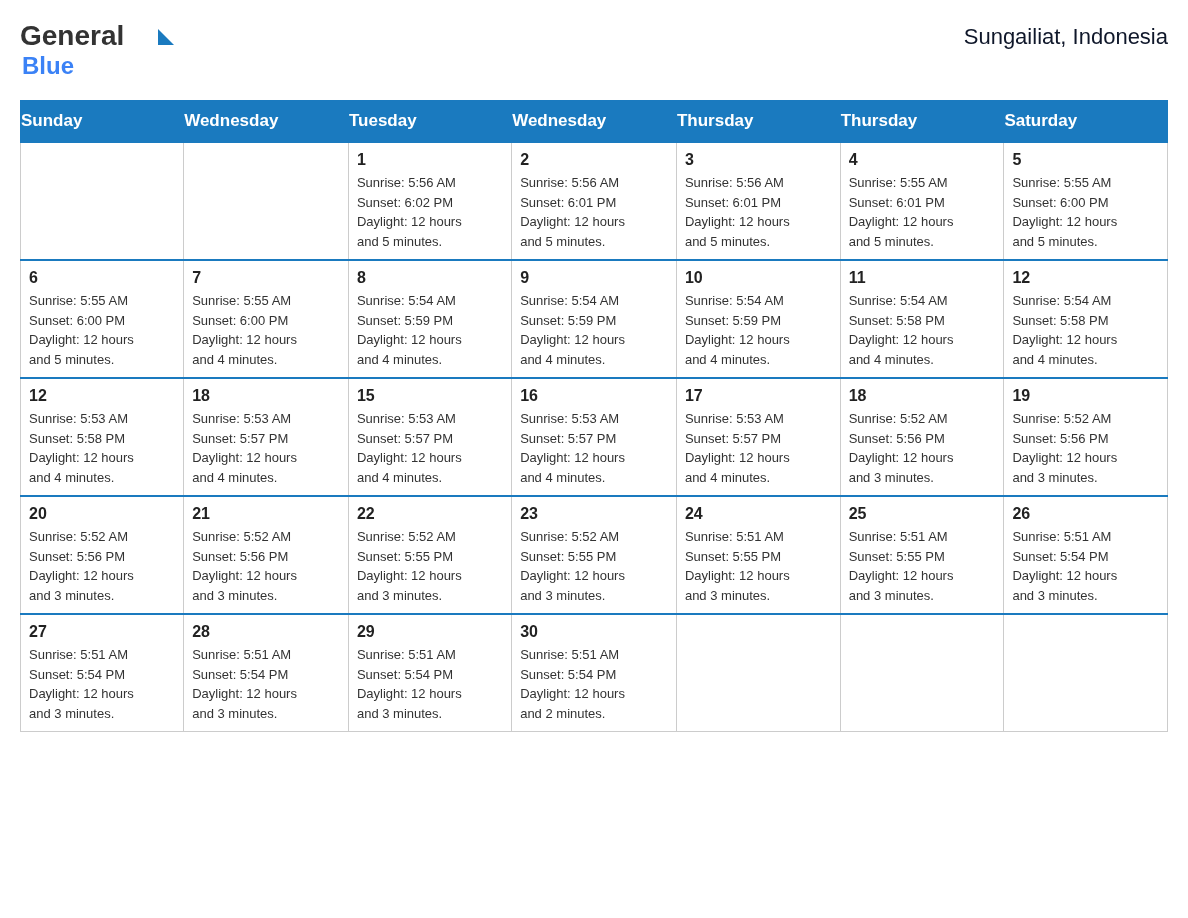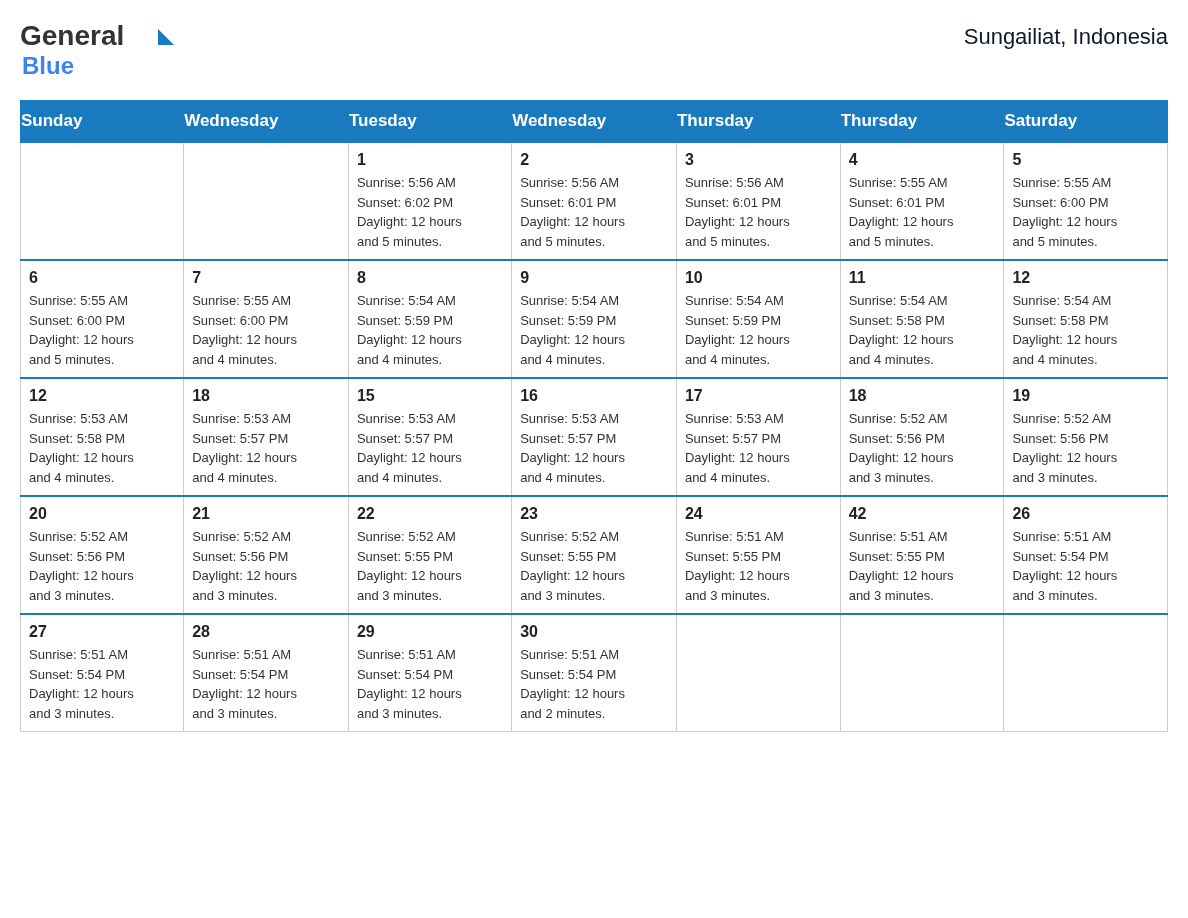--- a/index.html
+++ b/index.html
@@ -217,21 +217,21 @@
         </td>
         <td>
           <span class="day-number">23</span>
           <div class="day-info">Sunrise: 5:52 AM<br>Sunset: 5:55 PM<br>Daylight: 12 hours<br>and 3 minutes.</div>
         </td>
         <td>
           <span class="day-number">24</span>
           <div class="day-info">Sunrise: 5:51 AM<br>Sunset: 5:55 PM<br>Daylight: 12 hours<br>and 3 minutes.</div>
         </td>
         <td>
-          <span class="day-number">42</span>
+          <span class="day-number">25</span>
           <div class="day-info">Sunrise: 5:51 AM<br>Sunset: 5:55 PM<br>Daylight: 12 hours<br>and 3 minutes.</div>
         </td>
         <td>
           <span class="day-number">26</span>
           <div class="day-info">Sunrise: 5:51 AM<br>Sunset: 5:54 PM<br>Daylight: 12 hours<br>and 3 minutes.</div>
         </td>
       </tr>
       <tr>
         <td>
           <span class="day-number">27</span>

